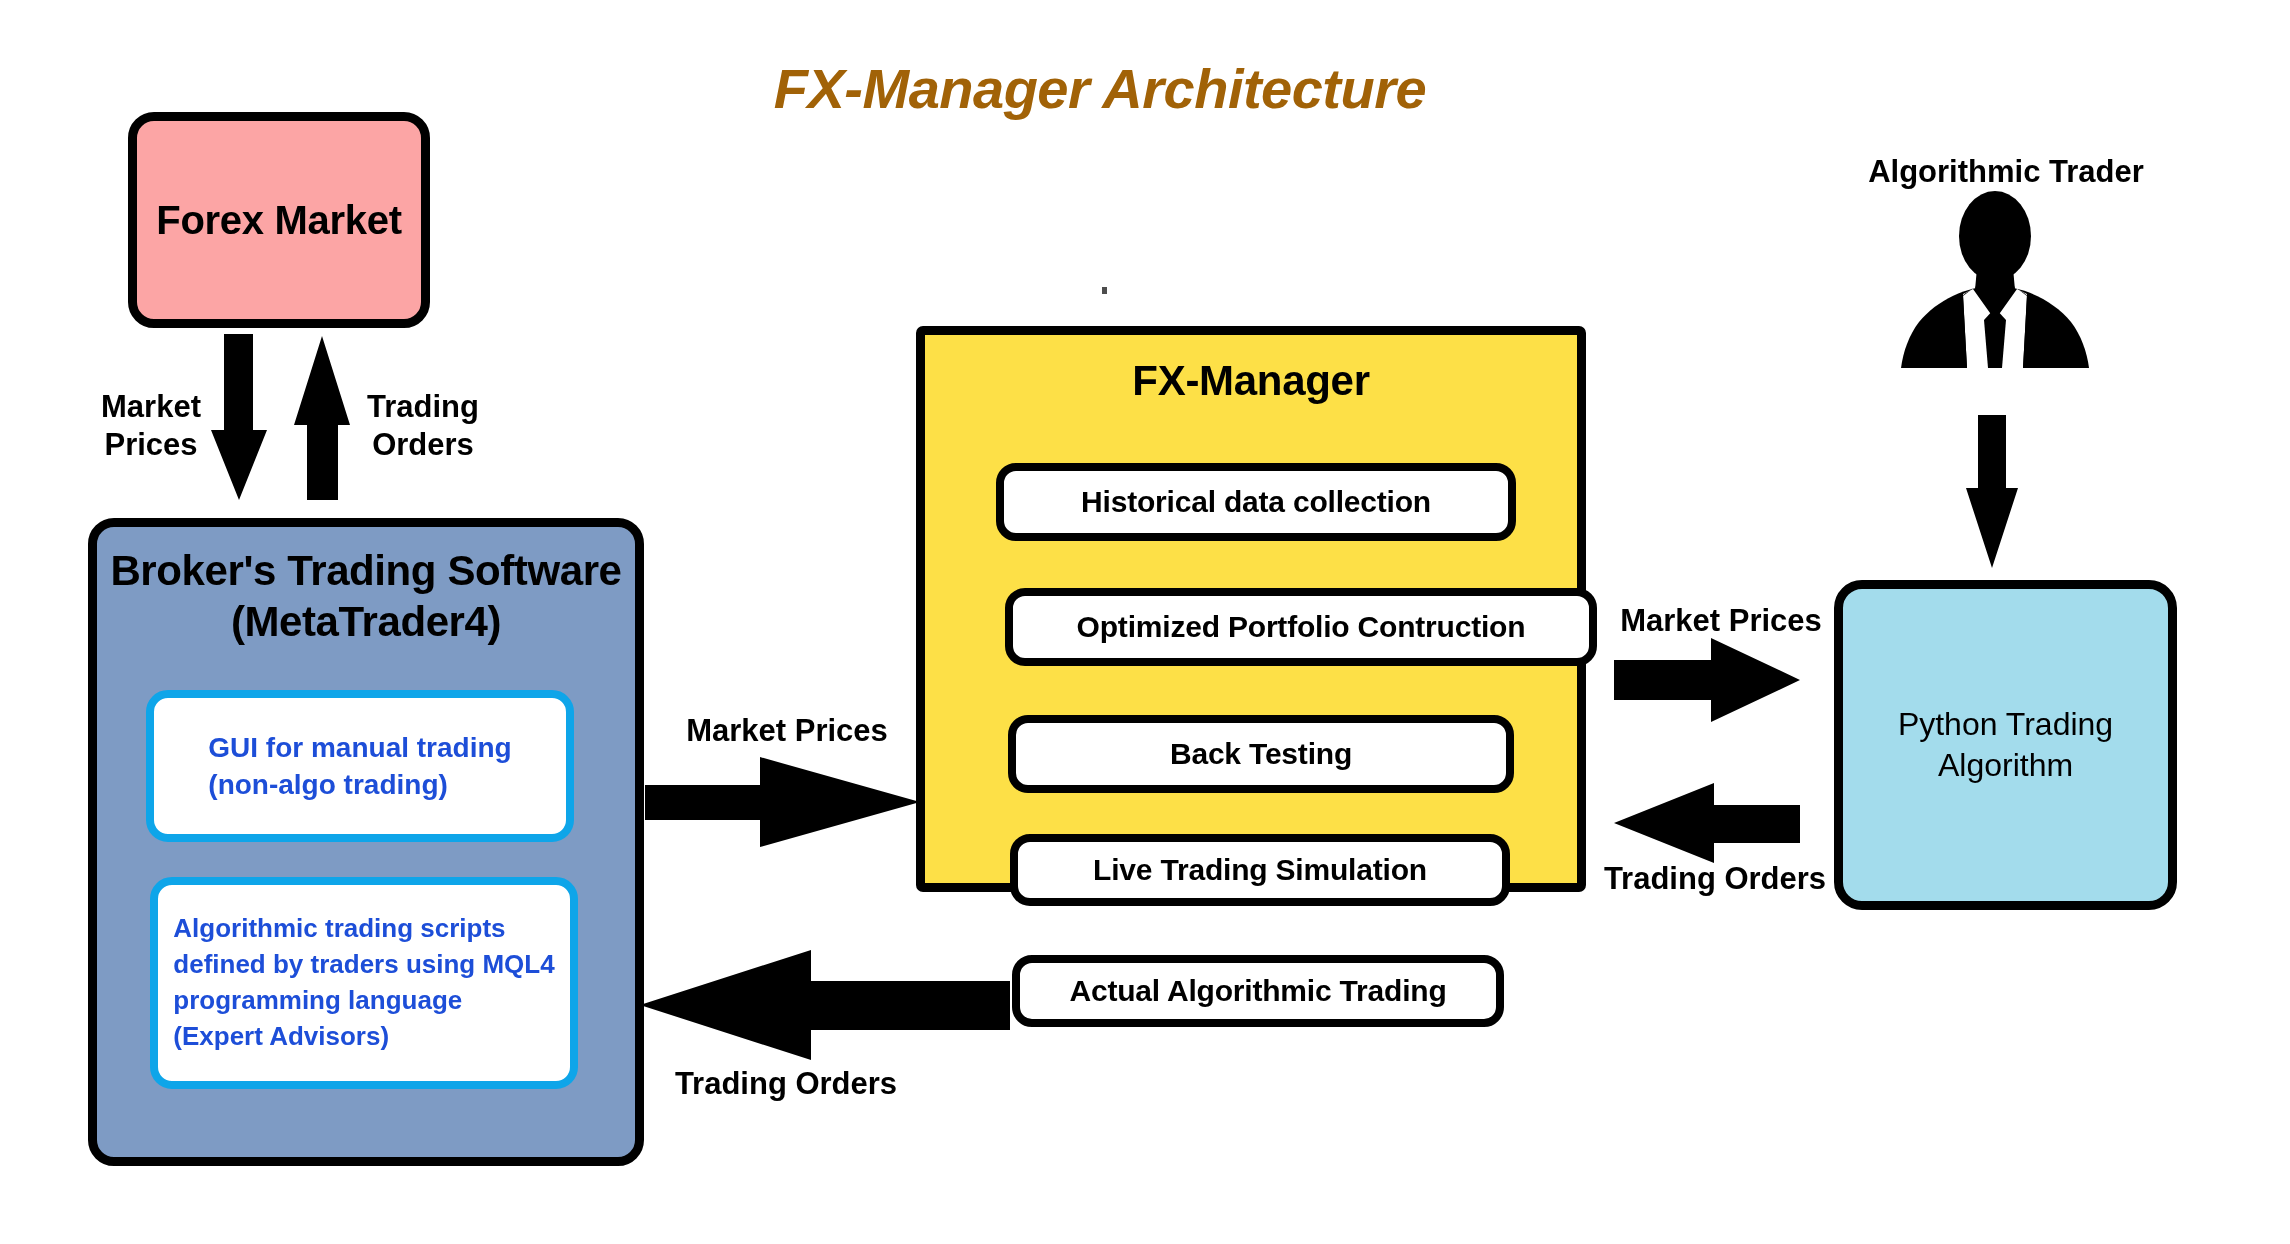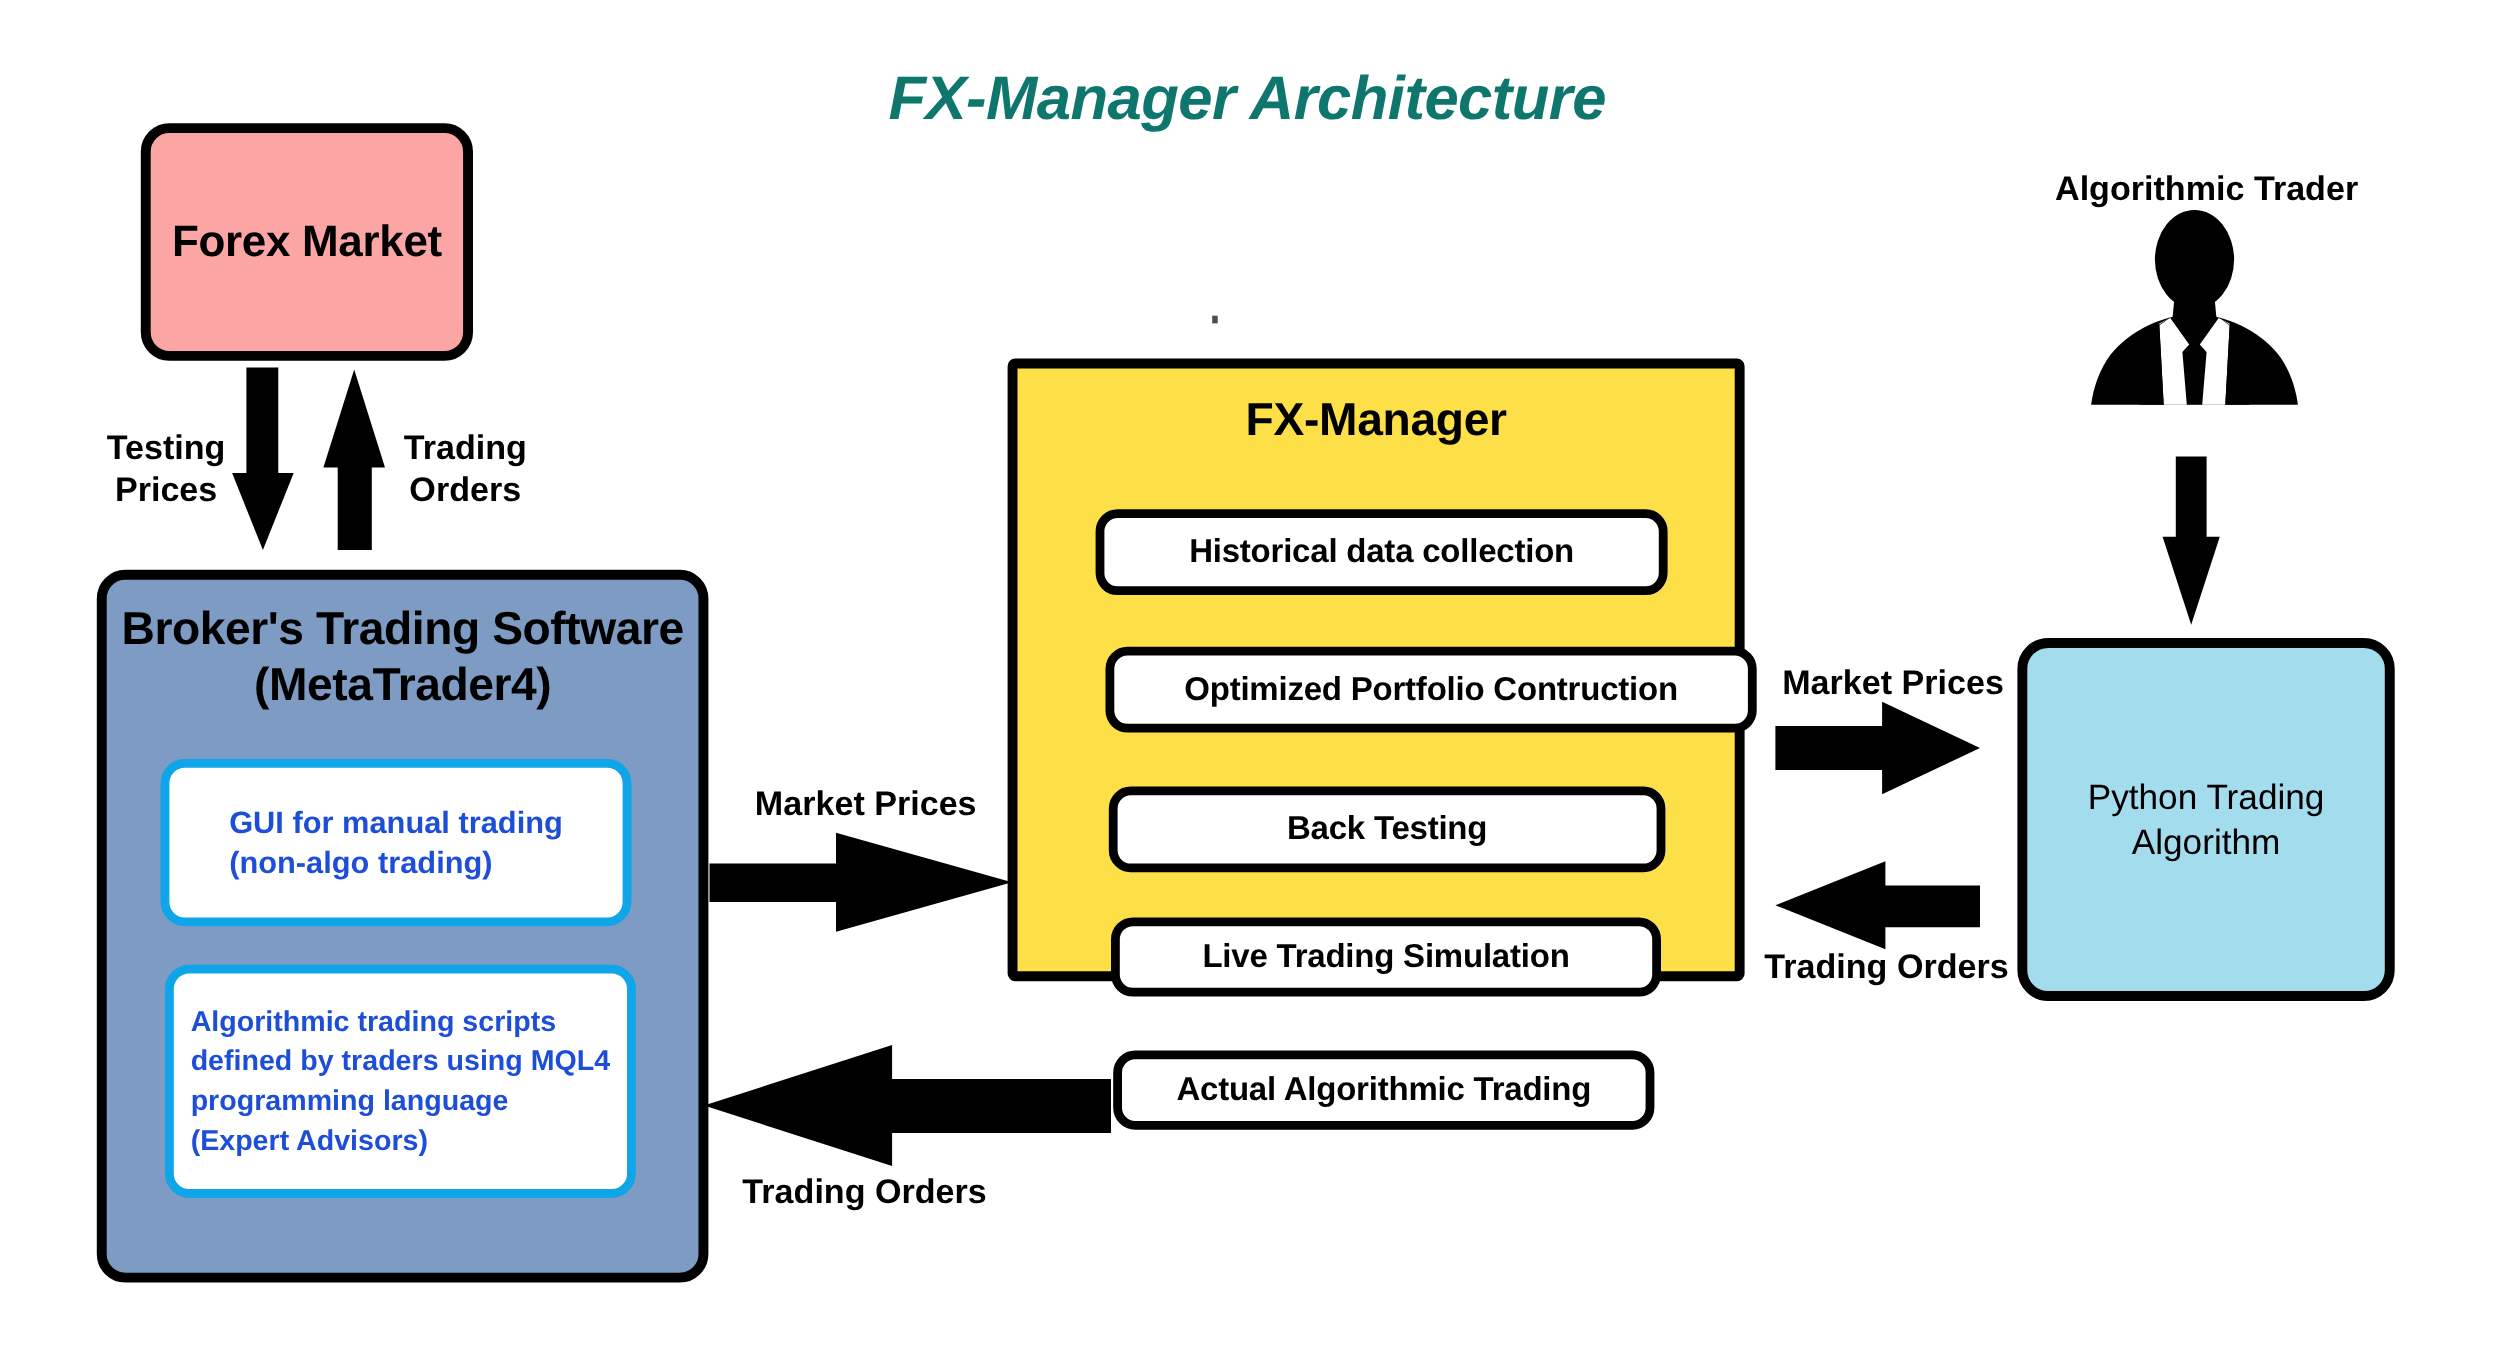--- a/index.html
+++ b/index.html
@@ -17,27 +17,27 @@
     background: #ffffff;
     overflow: hidden;
   }
   .abs { position: absolute; }
 
   
   #diagram-title {
     left: 740px;
     top: 56px;
     width: 720px;
-    text-align: right;
+    text-align: center;
     font-size: 56px;
     font-weight: bold;
     font-style: italic;
     font-stretch: condensed;
     letter-spacing: -0.5px;
-    color: #0f766e;
+    color: #a16207;
     white-space: nowrap;
   }
 
   
   .node {
     box-sizing: border-box;
     border: 9px solid #000000;
     border-radius: 22px;
     display: flex;
     flex-direction: column;
@@ -302,21 +302,21 @@
 
     <polygon class="blk" points="1614,660 1711,660 1711,638 1800,680 1711,722 1711,700 1614,700"></polygon>
 
     <polygon class="blk" points="1800,805 1714,805 1714,783 1614,823 1714,863 1714,843 1800,843"></polygon>
 
     <polygon class="blk" points="1978,415 2006,415 2006,488 2018,488 1992,568 1966,488 1978,488"></polygon>
   </svg>
 
   <div class="abs" id="speck"></div>
 
-  <div class="abs arrow-label" id="lbl-market-prices-top" style="white-space: pre-line;">Testing
+  <div class="abs arrow-label" id="lbl-market-prices-top" style="white-space: pre-line;">Market
 Prices</div>
   <div class="abs arrow-label" id="lbl-trading-orders-top" style="white-space: pre-line;">Trading
 Orders</div>
   <div class="abs arrow-label" id="lbl-market-prices-mid">Market Prices</div>
   <div class="abs arrow-label" id="lbl-trading-orders-mid">Trading Orders</div>
   <div class="abs arrow-label" id="lbl-market-prices-right">Market Prices</div>
   <div class="abs arrow-label" id="lbl-trading-orders-right">Trading Orders</div>
 
 </div>
 

